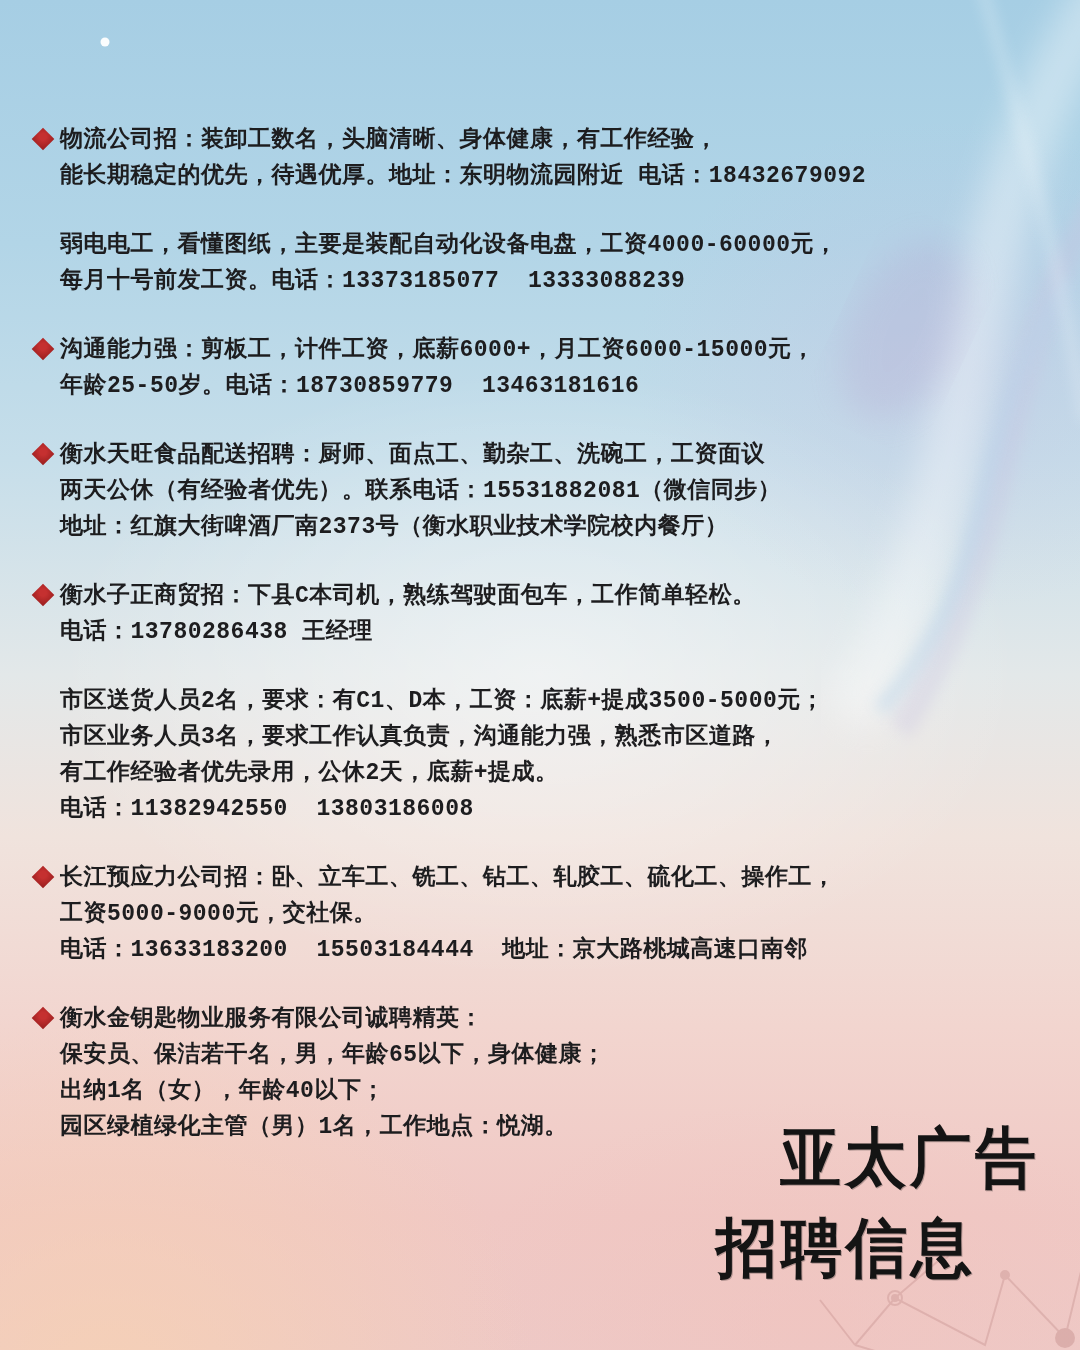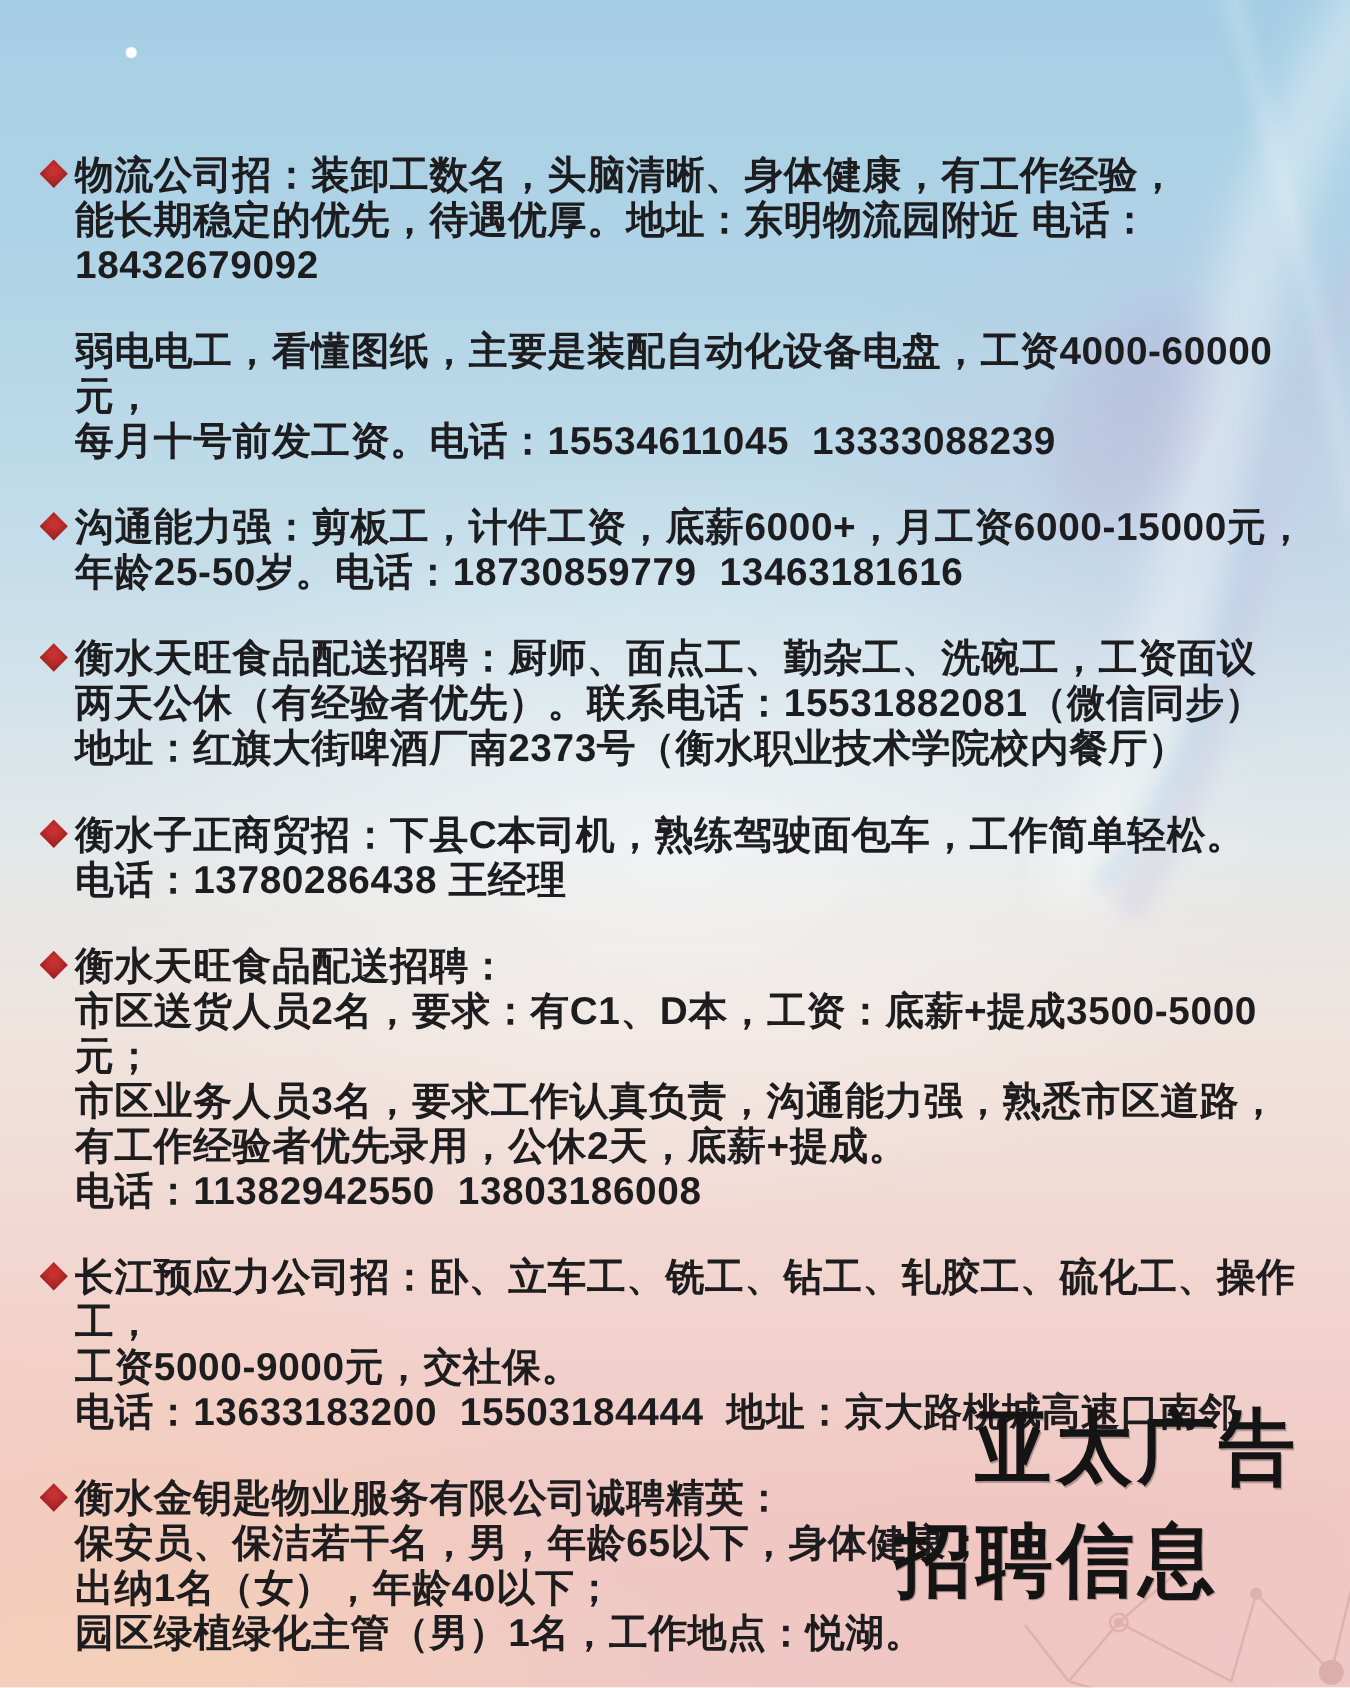--- a/index.html
+++ b/index.html
@@ -22,25 +22,26 @@
     position:absolute;
     top:122px;left:0;right:0;
     padding:0 20px 0 60px;
     box-sizing:border-box;
     color:#1d1d1f;
   }
   .listing{margin:0 0 33px 0;}
   .line{
     position:relative;
     margin:0;
-    font-size:31px;
+    font-size:23px;
     line-height:36px;
     font-weight:700;
     white-space:pre-wrap;
     letter-spacing:0.5px;
+    font-family:Liberation Mono, monospace;
   }
   .bullet{
     position:absolute;
     left:-25px;top:9px;
     width:16px;height:16px;
     background:radial-gradient(circle at 40% 40%, #c53030 0 25%, #971d1d 100%);
     transform:rotate(45deg);
   }
   .brand{
     position:absolute;
@@ -94,41 +95,40 @@
 
   <main class="listings">
 
     <section class="listing">
       <p class="line"><span class="bullet"></span><span>物流公司招：装卸工数名，头脑清晰、身体健康，有工作经验，</span></p>
       <p class="line">能长期稳定的优先，待遇优厚。地址：东明物流园附近 电话：18432679092</p>
     </section>
 
     <section class="listing">
       <p class="line">弱电电工，看懂图纸，主要是装配自动化设备电盘，工资4000-60000元，</p>
-      <p class="line">每月十号前发工资。电话：15534611045  13333088239</p>
+      <p class="line">每月十号前发工资。电话：13373185077  13333088239</p>
     </section>
 
     <section class="listing">
       <p class="line"><span class="bullet"></span><span>沟通能力强：剪板工，计件工资，底薪6000+，月工资6000-15000元，</span></p>
       <p class="line">年龄25-50岁。电话：18730859779  13463181616</p>
     </section>
 
     <section class="listing">
       <p class="line"><span class="bullet"></span><span>衡水天旺食品配送招聘：厨师、面点工、勤杂工、洗碗工，工资面议</span></p>
       <p class="line">两天公休（有经验者优先）。联系电话：15531882081（微信同步）</p>
       <p class="line">地址：红旗大街啤酒厂南2373号（衡水职业技术学院校内餐厅）</p>
     </section>
 
     <section class="listing">
       <p class="line"><span class="bullet"></span><span>衡水子正商贸招：下县C本司机，熟练驾驶面包车，工作简单轻松。</span></p>
       <p class="line">电话：13780286438 王经理</p>
     </section>
 
     <section class="listing">
-      <p class="line"><span class="bullet"></span><span>衡水天旺食品配送招聘：</span></p>
       <p class="line">市区送货人员2名，要求：有C1、D本，工资：底薪+提成3500-5000元；</p>
       <p class="line">市区业务人员3名，要求工作认真负责，沟通能力强，熟悉市区道路，</p>
       <p class="line">有工作经验者优先录用，公休2天，底薪+提成。</p>
       <p class="line">电话：11382942550  13803186008</p>
     </section>
 
     <section class="listing">
       <p class="line"><span class="bullet"></span><span>长江预应力公司招：卧、立车工、铣工、钻工、轧胶工、硫化工、操作工，</span></p>
       <p class="line">工资5000-9000元，交社保。</p>
       <p class="line">电话：13633183200  15503184444  地址：京大路桃城高速口南邻</p>

